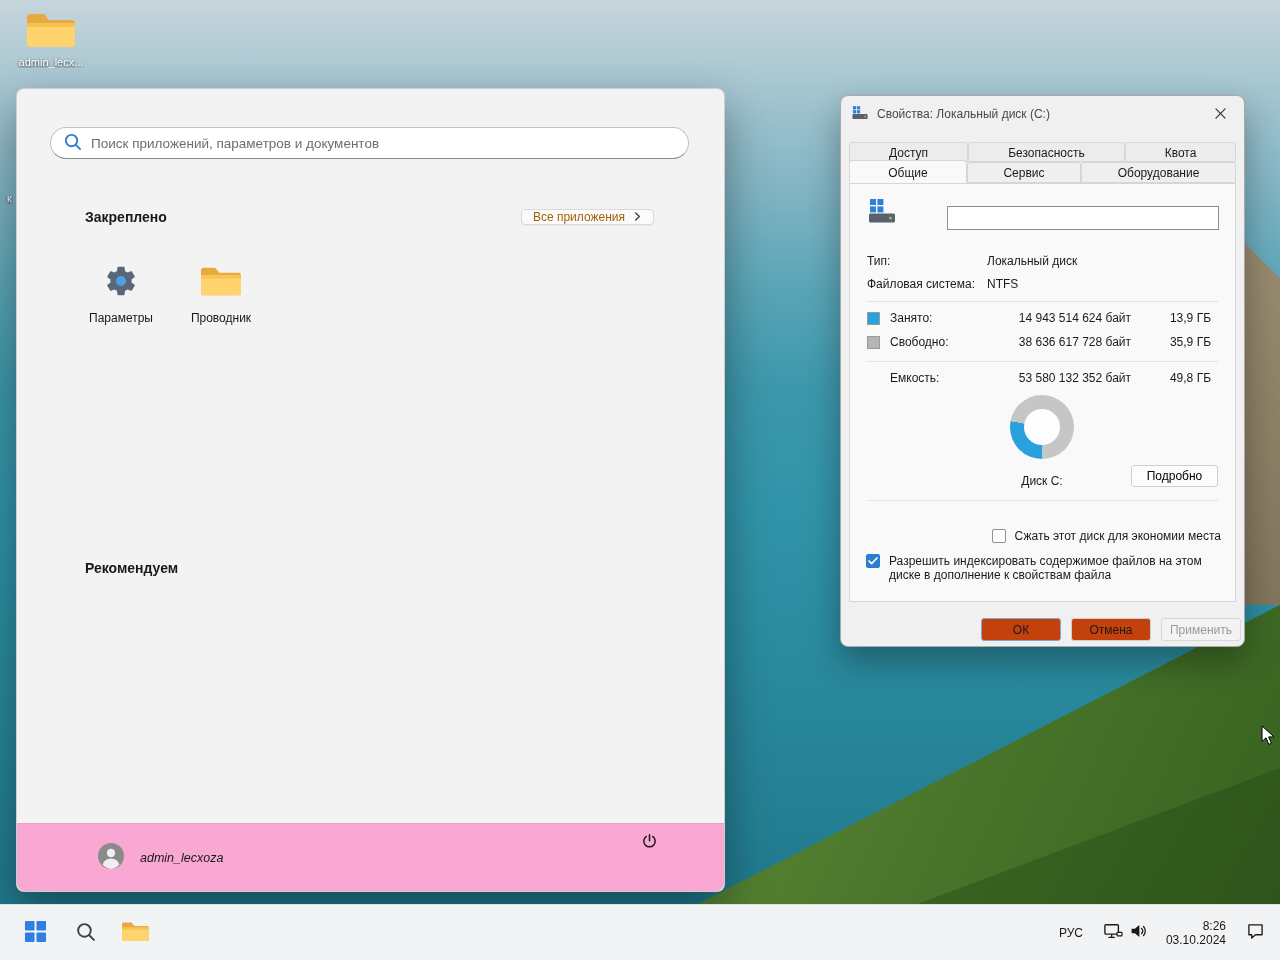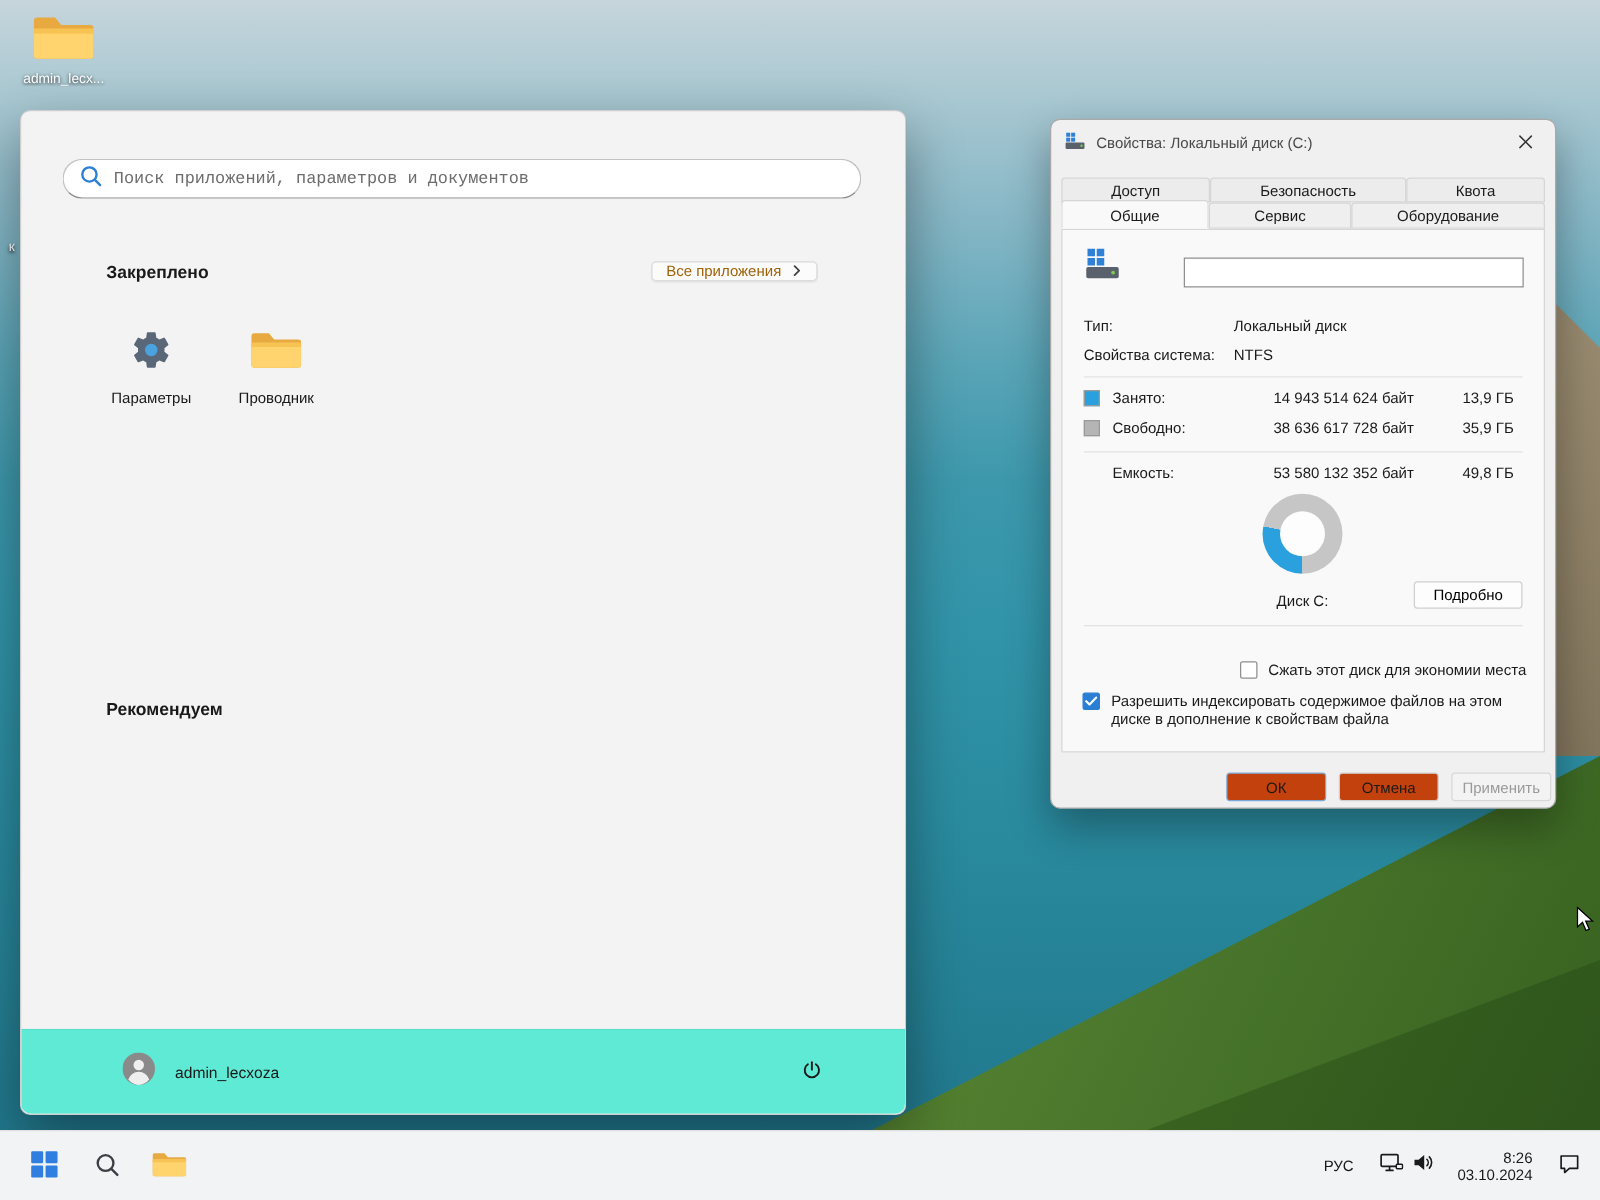--- a/index.html
+++ b/index.html
@@ -26,43 +26,43 @@
   .partial-label { position:absolute; left:7px; top:192px; color:#fff; font-size:11px; text-shadow:0 1px 3px rgba(0,0,0,.85); }
 
   
   .start-menu { position:absolute; left:16px; top:88px; width:709px; height:804px;
     background:#f3f3f3; border:1px solid rgba(0,0,0,.15); border-radius:8px;
     box-shadow:0 18px 45px rgba(0,0,0,.38); }
   .search-box { position:absolute; left:33px; right:35px; top:38px; height:32px;
     background:#fff; border:1px solid #c2c2c2; border-bottom:1px solid #8a8a8a;
     border-radius:16px; display:flex; align-items:center; padding:0 12px; gap:9px; }
   .search-box input { border:none; outline:none; background:transparent; flex:1; font-size:13.5px; color:#ec4899;
-    font-family:Liberation Mono, monospace; }
+    font-family:Liberation Sans, sans-serif; }
   .search-box input::placeholder { color:#6d6d6d; opacity:1; }
 
   .pinned-header-row { position:absolute; left:68px; right:70px; top:114px; height:28px;
     display:flex; align-items:center; justify-content:space-between; }
   .section-title { font-size:14px; font-weight:700; color:#191919; }
   .all-apps-btn { display:flex; align-items:center; gap:8px; background:#fbfbfb; border:1px solid #dadada;
     border-radius:4px; padding:0 11px; font-size:12px; color:#a16207; cursor:pointer; box-shadow:0 1px 1px rgba(0,0,0,.05); }
 
   .pinned-grid { position:absolute; left:54px; top:158px; display:flex; }
   .app-tile { width:100px; height:94px; display:flex; flex-direction:column; align-items:center;
     justify-content:center; gap:9px; border-radius:6px; cursor:pointer; }
   .app-label { font-size:12px; color:#191919; }
 
   .rec-header { position:absolute; left:68px; top:470px; }
   .rec-item { position:absolute; left:62px; top:514px; width:330px; height:58px;
     display:flex; align-items:center; gap:15px; padding:0 10px; border-radius:6px; cursor:pointer; }
   .rec-title { font-size:13px; color:#191919; }
   .rec-sub { font-size:12px; color:#5d5d5d; margin-top:3px; }
 
-  .user-bar { position:absolute; left:0; right:0; bottom:0; height:68px; background:#5eead4;
+  .user-bar { position:absolute; left:0; right:0; bottom:0; height:68px; background:#f9a8d4;
     border-top:1px solid rgba(0,0,0,.05); border-radius:0 0 8px 8px;
-    display:flex; align-items:center; justify-content:space-between; padding:0 56px 0 75px; }
+    display:flex; justify-content:space-between; padding:0 56px 0 75px;font-style:italic; }
   .user-chip { display:flex; align-items:center; gap:16px; cursor:pointer; border-radius:4px; padding:4px 6px; }
   .user-name { font-size:12.5px; color:#191919; }
   .power-btn { background:transparent; border:none; width:38px; height:38px; border-radius:4px;
     display:flex; align-items:center; justify-content:center; cursor:pointer; }
 
   
   .props-dialog { position:absolute; left:840px; top:95px; width:405px; height:552px;
     background:#f0f0f0; border:1px solid #a9a9a9; border-radius:8px;
     box-shadow:0 14px 34px rgba(0,0,0,.33); font-size:12px; color:#1a1a1a; }
   .dlg-titlebar { position:absolute; left:0; top:0; right:0; height:36px; display:flex; align-items:center;
@@ -277,21 +277,21 @@
         <circle cx="22.5" cy="20" r="1.5" fill="#7ccb4a"></circle>
       </svg>
     </span>
     <input class="vol-label-input" value="" style="">
 
     <div class="f-row" style="top:70px;">
       <span class="f-label">Тип:</span>
       <span class="f-value">Локальный диск</span>
     </div>
     <div class="f-row" style="top:93px;">
-      <span class="f-label">Свойства система:</span>
+      <span class="f-label">Файловая система:</span>
       <span class="f-value">NTFS</span>
     </div>
 
     <div class="divider" style="top:117px;"></div>
 
     <div class="u-row" style="top:127px;">
       <span class="u-swatch" style="background-color: rgb(43, 160, 222);"></span>
       <span class="u-label">Занято:</span>
       <span class="u-bytes">14 943 514 624 байт</span>
       <span class="u-size">13,9 ГБ</span>

